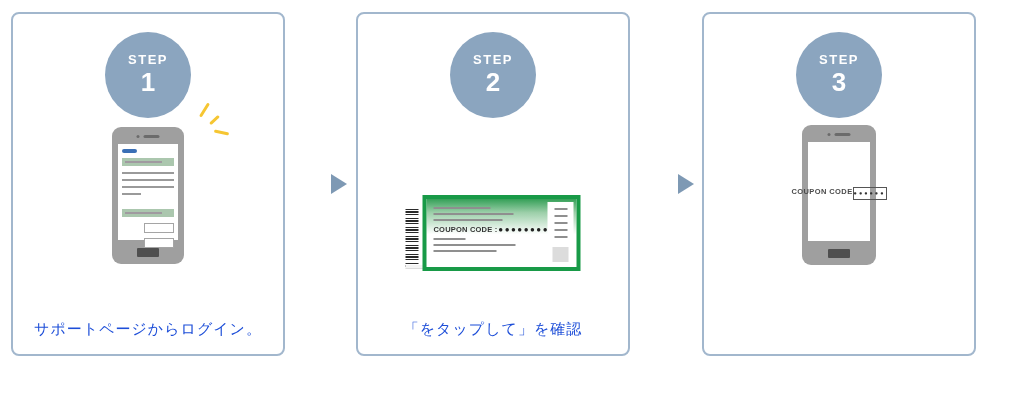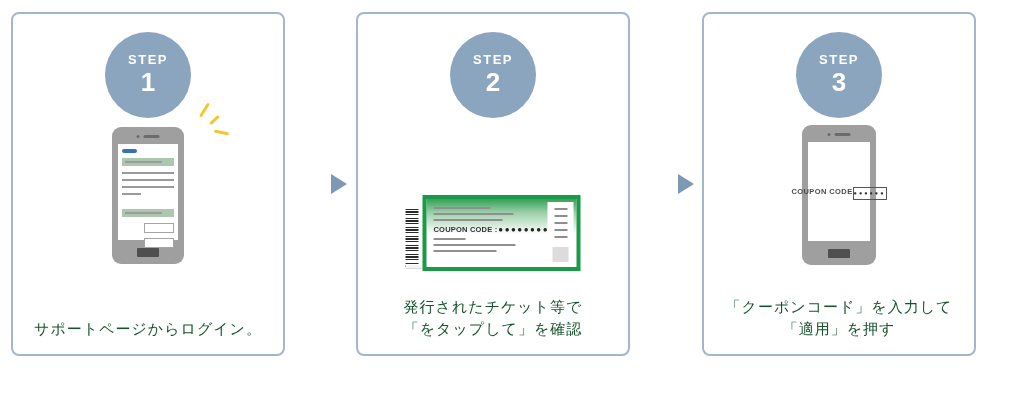--- a/index.html
+++ b/index.html
@@ -78,21 +78,21 @@
 
   
   .screen-center { display:flex; justify-content:center; align-items:center; }
   .cc-label { font-size:7.5px; font-weight:bold; color:#4a4a4a; letter-spacing:0.4px; white-space:nowrap; }
   .cc-box { margin-top:4px; width:54px; height:13px; border:1px solid #555;
             display:flex; align-items:center; justify-content:center; }
   .cc-dots { font-size:5.5px; color:#333; letter-spacing:2px; line-height:1; }
 
   
   .caption { position:absolute; left:0; right:0; bottom:14px; text-align:center;
-             font-size:15px; color:#14532d; line-height:22px; letter-spacing:1px; }
+             font-size:15px; color:#1d4ed8; line-height:22px; letter-spacing:1px; }
 </style>
 </head>
 <body>
 
 <div class="canvas">
 
   <div class="card card-1">
     <div class="step-circle">
       <div class="step-label">STEP</div>
       <div class="step-num">1</div>
@@ -158,21 +158,20 @@
           <span class="dash"></span>
           <span class="dash"></span>
           <span class="dash"></span>
           <span class="dash"></span>
           <span class="sq"></span>
         </div>
       </div>
     </div>
 
     <div class="caption">
-      <div>発行されたチケット等で</div>
       <div>「をタップして」を確認</div>
     </div>
   </div>
 
   <span class="arrow arrow-2"></span>
 
   <div class="card card-3">
     <div class="step-circle">
       <div class="step-label">STEP</div>
       <div class="step-num">3</div>
@@ -185,19 +184,15 @@
       </div>
       <div class="screen screen-center">
         <div class="cc-label">COUPON CODE</div>
         <div class="cc-box">
           <span class="cc-dots">●●●●●●</span>
         </div>
       </div>
       <div class="home-btn"></div>
     </div>
 
-    <div class="caption">
-      <div>「クーポンコード」を入力して</div>
-      <div>「適用」を押す</div>
-    </div>
   </div>
 
 </div>
 
 </body></html>

